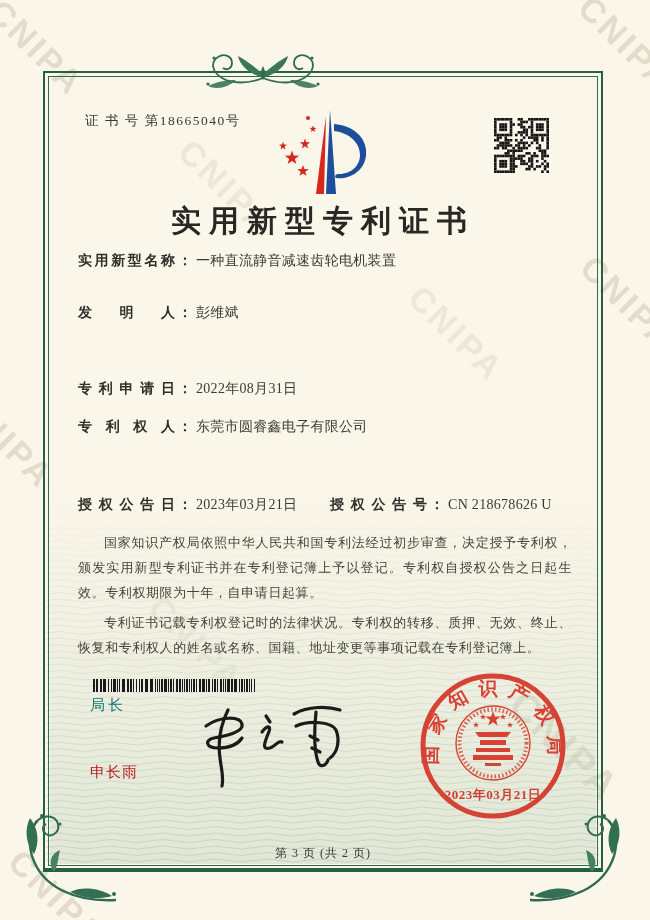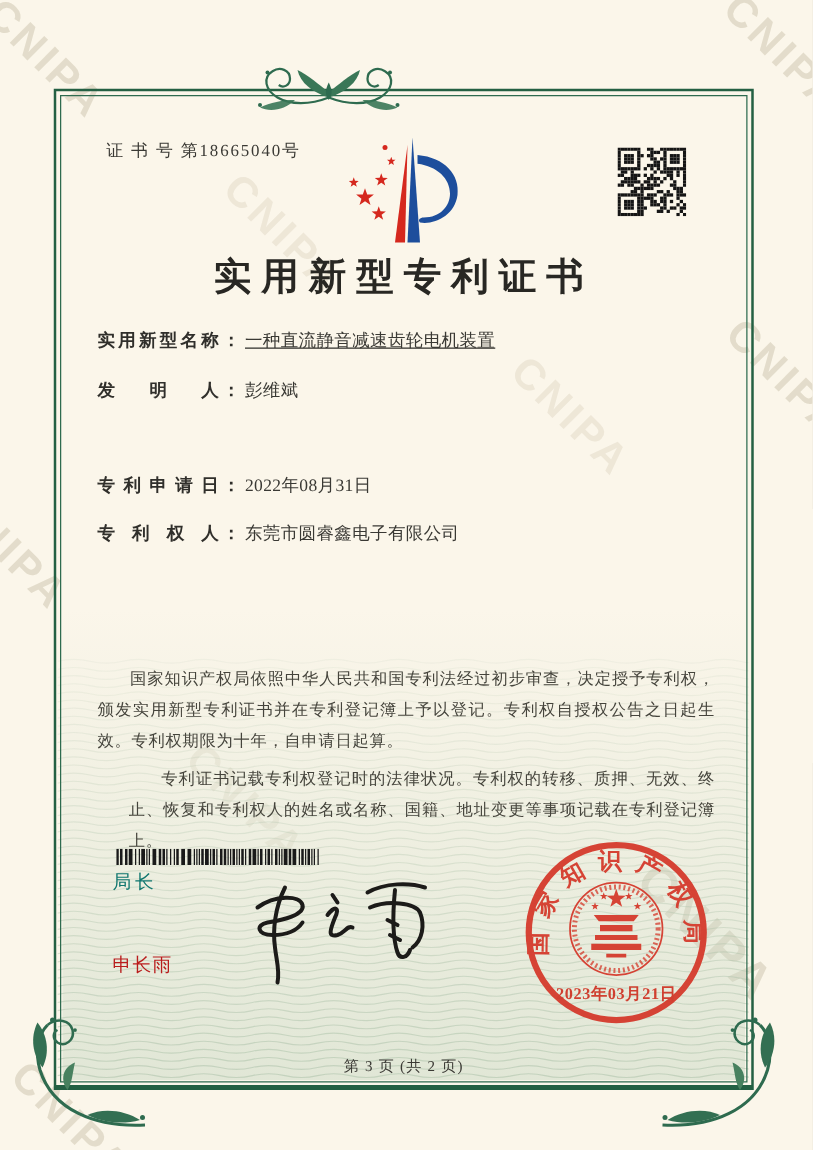--- a/index.html
+++ b/index.html
@@ -43,21 +43,21 @@
     font-weight:600; color:#302f2b; vertical-align:top;
   }
   .fcolon { display:inline-block; margin:0 4px 0 3px; font-weight:600; }
   .fvalue { color:#3a3934; letter-spacing:0.3px; }
   .grant-no-group { position:absolute; left:252px; top:0; }
   .body-text { position:absolute; left:78px; top:531px; width:494px; }
   .body-text p {
     font-size:13px; line-height:1.92; text-indent:2em; color:#45443c;
     letter-spacing:0.6px; text-align:justify;
   }
-  .body-text p + p { margin-top:5px;margin-left:25px; }
+  .body-text p + p { margin-top:5px; }
   #barcode-svg { position:absolute; left:93px; top:679px; }
   .sig-title { position:absolute; left:90px; top:696px; font-size:15px; letter-spacing:3px; color:#0f766e; }
   .sig-name  { position:absolute; left:90px; top:763px; font-size:15px; letter-spacing:1px; color:#b91c1c; }
   #signature-svg { position:absolute; left:190px; top:692px; }
   #seal-svg { position:absolute; left:418px; top:671px; opacity:0.94; }
   .seal-text { font-size:19px; font-weight:bold; letter-spacing:10px; }
   .seal-date { font-size:13px; font-weight:bold; letter-spacing:0.5px; }
   .page-info {
     position:absolute; left:43px; top:845px; width:560px; text-align:center;
     font-size:12px; letter-spacing:1px; color:#3a3934;
@@ -423,31 +423,39 @@
       <rect x="52.38" y="26.19" width="2.62" height="2.62" fill="#151515"></rect>
       <rect x="52.38" y="28.81" width="2.62" height="2.62" fill="#151515"></rect>
       <rect x="52.38" y="36.67" width="2.62" height="2.62" fill="#151515"></rect>
       <rect x="52.38" y="44.52" width="2.62" height="2.62" fill="#151515"></rect>
       <rect x="52.38" y="47.14" width="2.62" height="2.62" fill="#151515"></rect>
       <rect x="52.38" y="52.38" width="2.62" height="2.62" fill="#151515"></rect>
     </svg>
 
   <div class="title">实用新型专利证书</div>
 
-  <div class="field-row" style="top:264px;text-decoration:underline;">
+  <div class="field-row" style="top:252px;">
     <span class="flabel">实用新型名称</span><span class="fcolon">：</span><span class="fvalue">一种直流静音减速齿轮电机装置</span>
   </div>
   <div class="field-row" style="top:304px;">
     <span class="flabel">发明人</span><span class="fcolon">：</span><span class="fvalue">彭维斌</span>
   </div>
   <div class="field-row" style="top:380px;">
     <span class="flabel">专利申请日</span><span class="fcolon">：</span><span class="fvalue">2022年08月31日</span>
   </div>
   <div class="field-row" style="top:418px;">
     <span class="flabel">专利权人</span><span class="fcolon">：</span><span class="fvalue">东莞市圆睿鑫电子有限公司</span>
+  </div>
+  <div class="field-row" style="top:496px;">
+    <span>
+      <span class="flabel">授权公告日</span><span class="fcolon">：</span><span class="fvalue">2023年03月21日</span>
+    </span>
+    <span class="grant-no-group">
+      <span class="flabel">授权公告号</span><span class="fcolon">：</span><span class="fvalue">CN 218678626 U</span>
+    </span>
   </div>
 
   <div class="body-text">
     <p>国家知识产权局依照中华人民共和国专利法经过初步审查，决定授予专利权，颁发实用新型专利证书并在专利登记簿上予以登记。专利权自授权公告之日起生效。专利权期限为十年，自申请日起算。</p>
     <p>专利证书记载专利权登记时的法律状况。专利权的转移、质押、无效、终止、恢复和专利权人的姓名或名称、国籍、地址变更等事项记载在专利登记簿上。</p>
   </div>
 
   <svg id="barcode-svg" width="165" height="13" viewBox="0 0 165 13">
       <rect x="0" y="0" width="2" height="13" fill="#1a1a1a"></rect>
       <rect x="3" y="0" width="2" height="13" fill="#1a1a1a"></rect>

